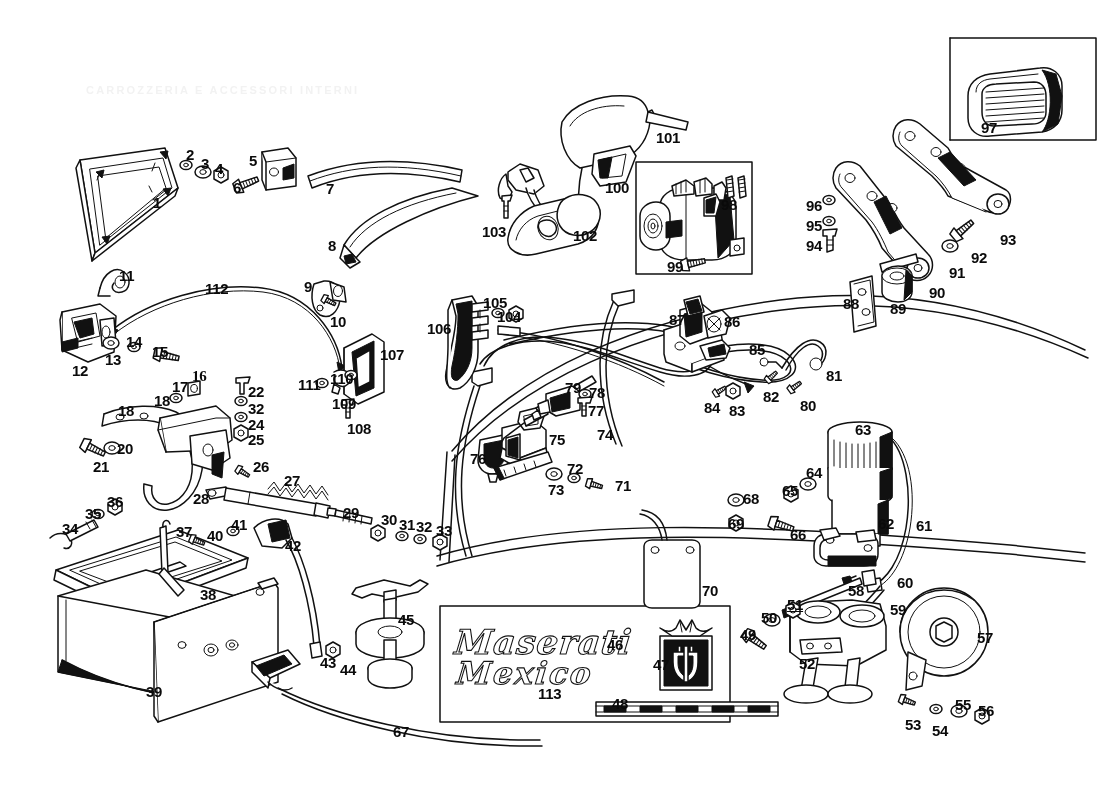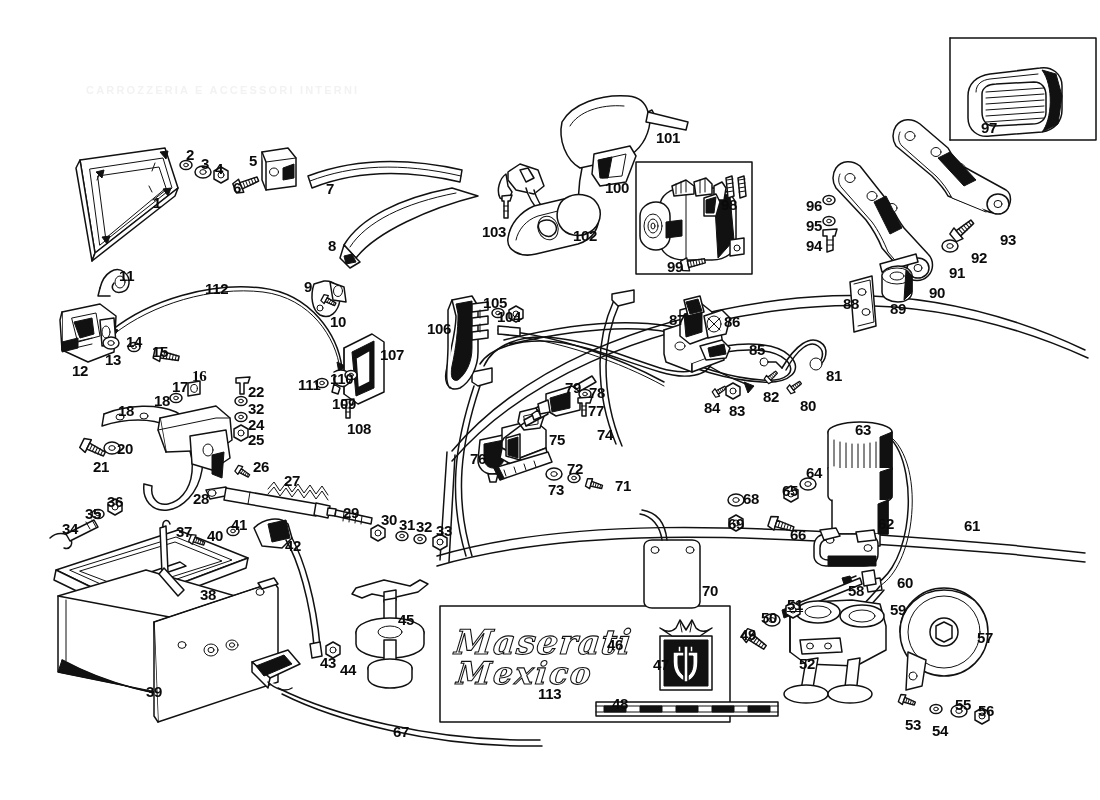--- a/index.html
+++ b/index.html
@@ -820,21 +820,21 @@
       <div class="callout" style="left: 787px; top: 597px; text-decoration: underline;">51</div>
       <div class="callout" style="left: 799px; top: 656px;">52</div>
       <div class="callout" style="left: 905px; top: 717px;">53</div>
       <div class="callout" style="left: 932px; top: 723px;">54</div>
       <div class="callout" style="left: 955px; top: 697px;">55</div>
       <div class="callout" style="left: 978px; top: 703px;">56</div>
       <div class="callout" style="left: 977px; top: 630px;">57</div>
       <div class="callout" style="left: 848px; top: 583px;">58</div>
       <div class="callout" style="left: 890px; top: 602px;">59</div>
       <div class="callout" style="left: 897px; top: 575px;">60</div>
-      <div class="callout" style="left: 916px; top: 518px; margin-left: 48px;">61</div>
+      <div class="callout" style="left: 916px; top: 518px;">61</div>
       <div class="callout" style="left: 878px; top: 516px;">62</div>
       <div class="callout" style="left: 855px; top: 422px;">63</div>
       <div class="callout" style="left: 806px; top: 465px;">64</div>
       <div class="callout" style="left: 782px; top: 483px;">65</div>
       <div class="callout" style="left: 790px; top: 527px;">66</div>
       <div class="callout" style="left: 393px; top: 724px;">67</div>
       <div class="callout" style="left: 743px; top: 491px;">68</div>
       <div class="callout" style="left: 728px; top: 516px;">69</div>
       <div class="callout" style="left: 702px; top: 583px;">70</div>
       <div class="callout" style="left: 603px; top: 478px; padding-left: 12px;">71</div>

